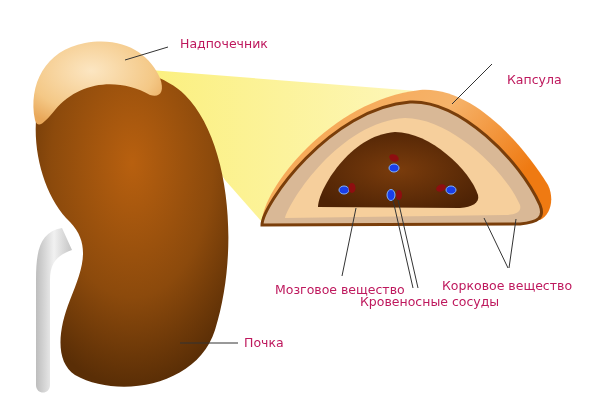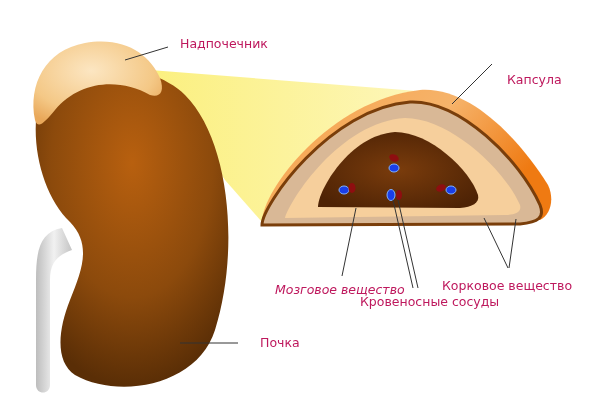--- a/index.html
+++ b/index.html
@@ -76,16 +76,16 @@
     <line x1="393" y1="200" x2="413" y2="288"></line>
     <line x1="398" y1="200" x2="418" y2="288"></line>
     <line x1="484" y1="218" x2="508" y2="268"></line>
     <line x1="516" y1="219" x2="509" y2="268"></line>
     <line x1="180" y1="343" x2="238" y2="343"></line>
   </g>
 </svg>
 
 <span class="lbl" style="left:180px;top:38px;">Надпочечник</span>
 <span class="lbl" style="left:507px;top:46px;margin-top:28px;">Капсула</span>
-<span class="lbl" style="left:275px;top:284px;font-style:italic;">Мозговое вещество</span>
+<span class="lbl" style="left:275px;top:284px;">Мозговое вещество</span>
 <span class="lbl" style="left:442px;top:280px;">Корковое вещество</span>
 <span class="lbl" style="left:360px;top:296px;">Кровеносные сосуды</span>
-<span class="lbl" style="left:260px;top:337px;">Почка</span>
+<span class="lbl" style="left:244px;top:337px;">Почка</span>
 
 </body></html>

